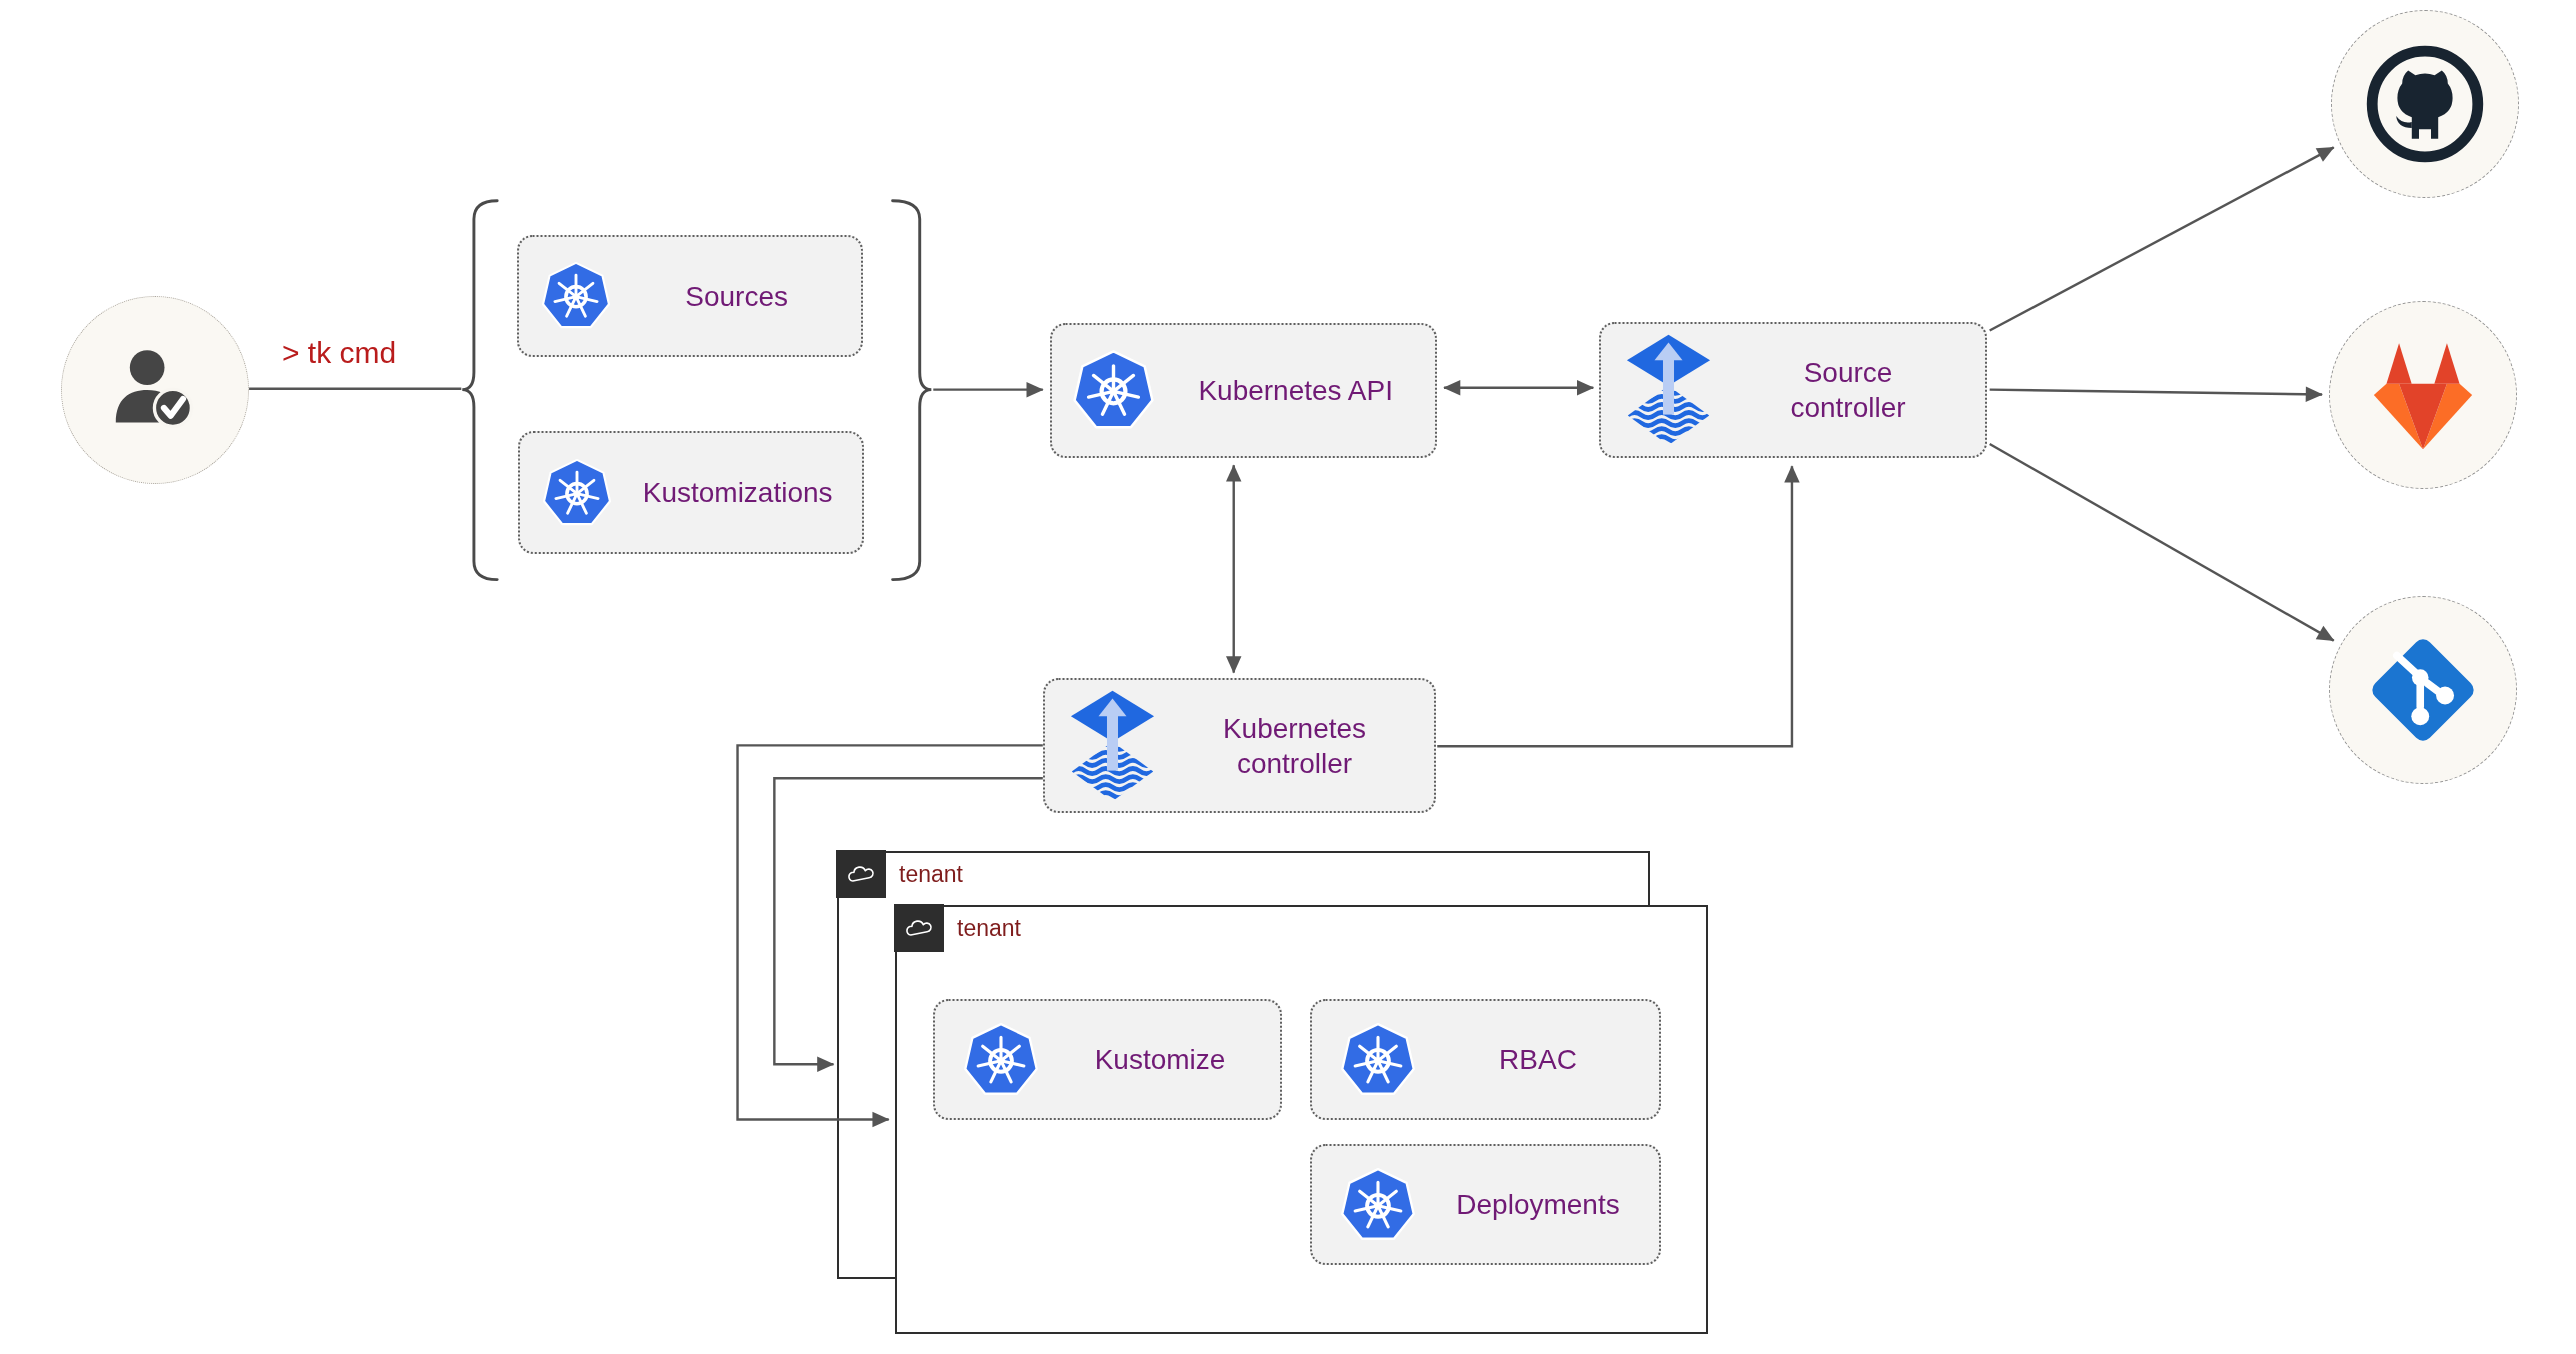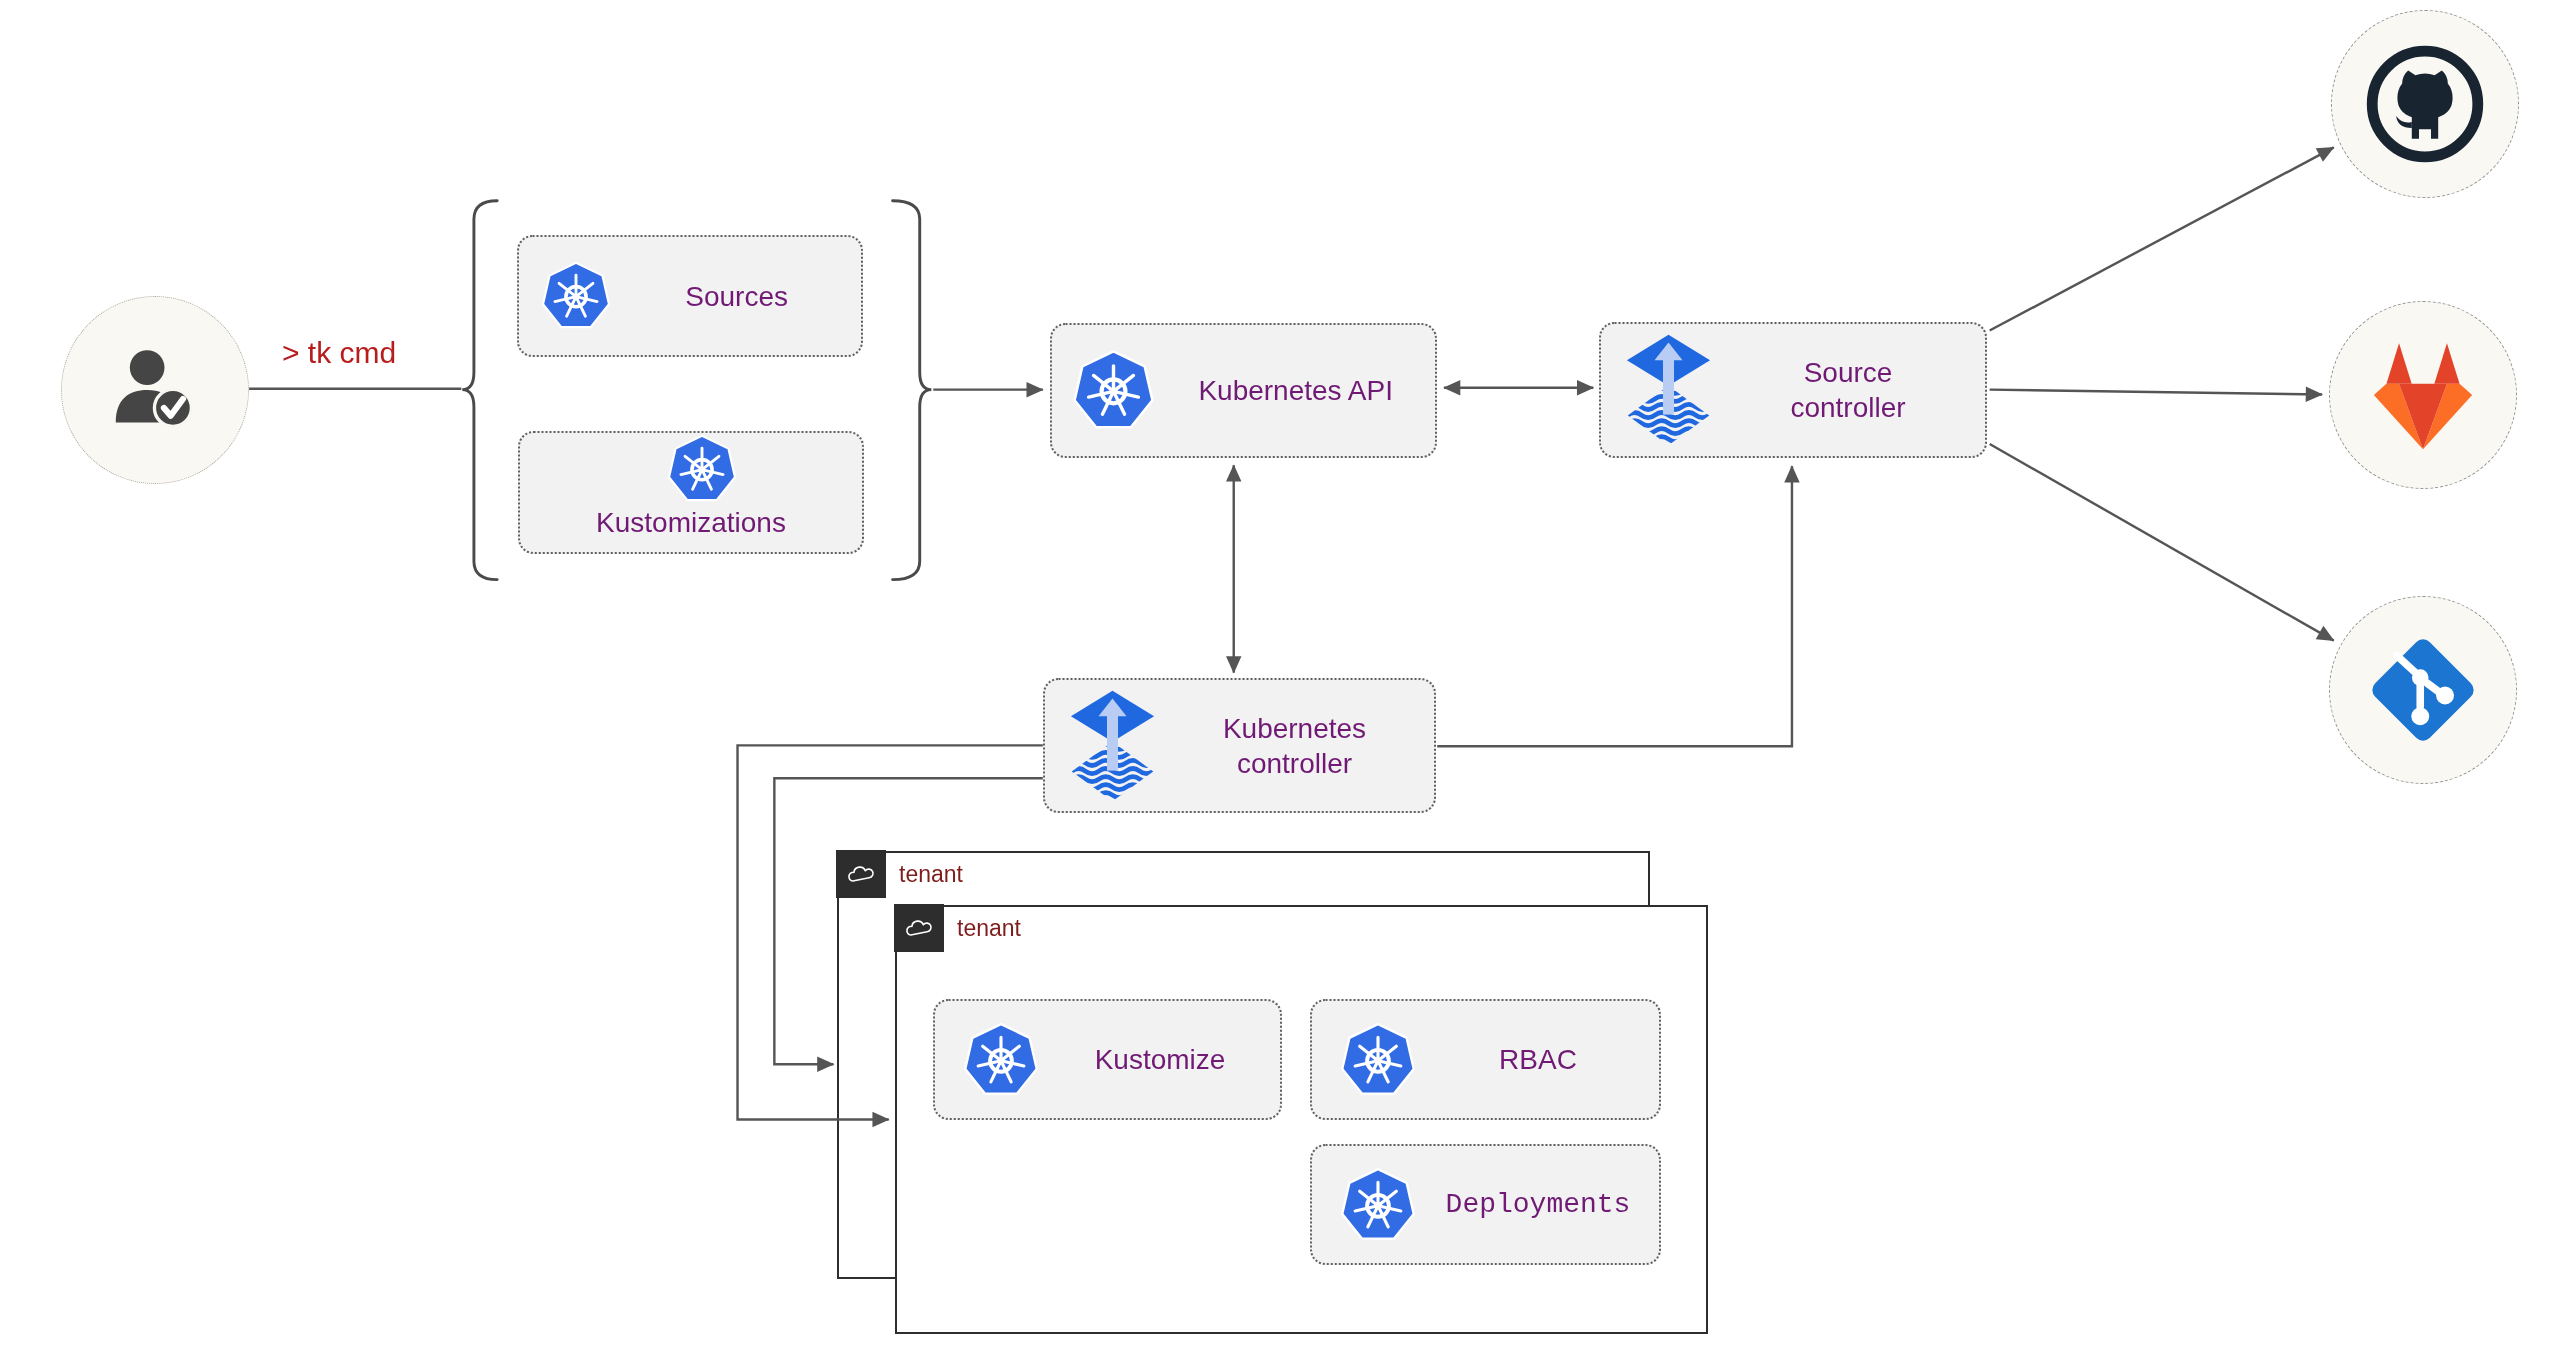--- a/index.html
+++ b/index.html
@@ -126,21 +126,21 @@
   <div class="cli-label">&gt; tk cmd</div>
 
   <div class="node" style="left:517px;top:235px;width:346px;height:122px;">
     <span class="nicon">
       <svg width="72" height="72" viewBox="0 0 74 74">
           <use href="#sym-k8s"></use>
         </svg>
       </span>
     <span class="nlabel">Sources</span>
   </div>
-  <div class="node" style="left:518px;top:431px;width:346px;height:123px;flex-direction:column;">
+  <div class="node" style="left:518px;top:431px;width:346px;height:123px;">
     <span class="nicon">
       <svg width="72" height="72" viewBox="0 0 74 74">
           <use href="#sym-k8s"></use>
         </svg>
       </span>
     <span class="nlabel">Kustomizations</span>
   </div>
 
   <div class="node" style="left:1050px;top:323px;width:387px;height:135px;">
     <span class="nicon" style="margin-left:19.4px;">
@@ -195,21 +195,21 @@
       <span class="nlabel">Kustomize</span>
     </div>
     <div class="node" style="left:413px;top:92px;width:351px;height:121px;">
       <span class="nicon" style="margin-left:27px;">
         <svg width="78" height="78" viewBox="0 0 80 80">
             <use href="#sym-k8s"></use>
           </svg>
         </span>
       <span class="nlabel">RBAC</span>
     </div>
-    <div class="node" style="left:413px;top:237px;width:351px;height:121px;font-family:Liberation Mono, monospace;">
+    <div class="node" style="left:413px;top:237px;width:351px;height:121px;">
       <span class="nicon" style="margin-left:27px;">
         <svg width="78" height="78" viewBox="0 0 80 80">
             <use href="#sym-k8s"></use>
           </svg>
         </span>
       <span class="nlabel">Deployments</span>
     </div>
   </div>
 
   <div class="circle" style="left:2331px;top:9.7px;">

